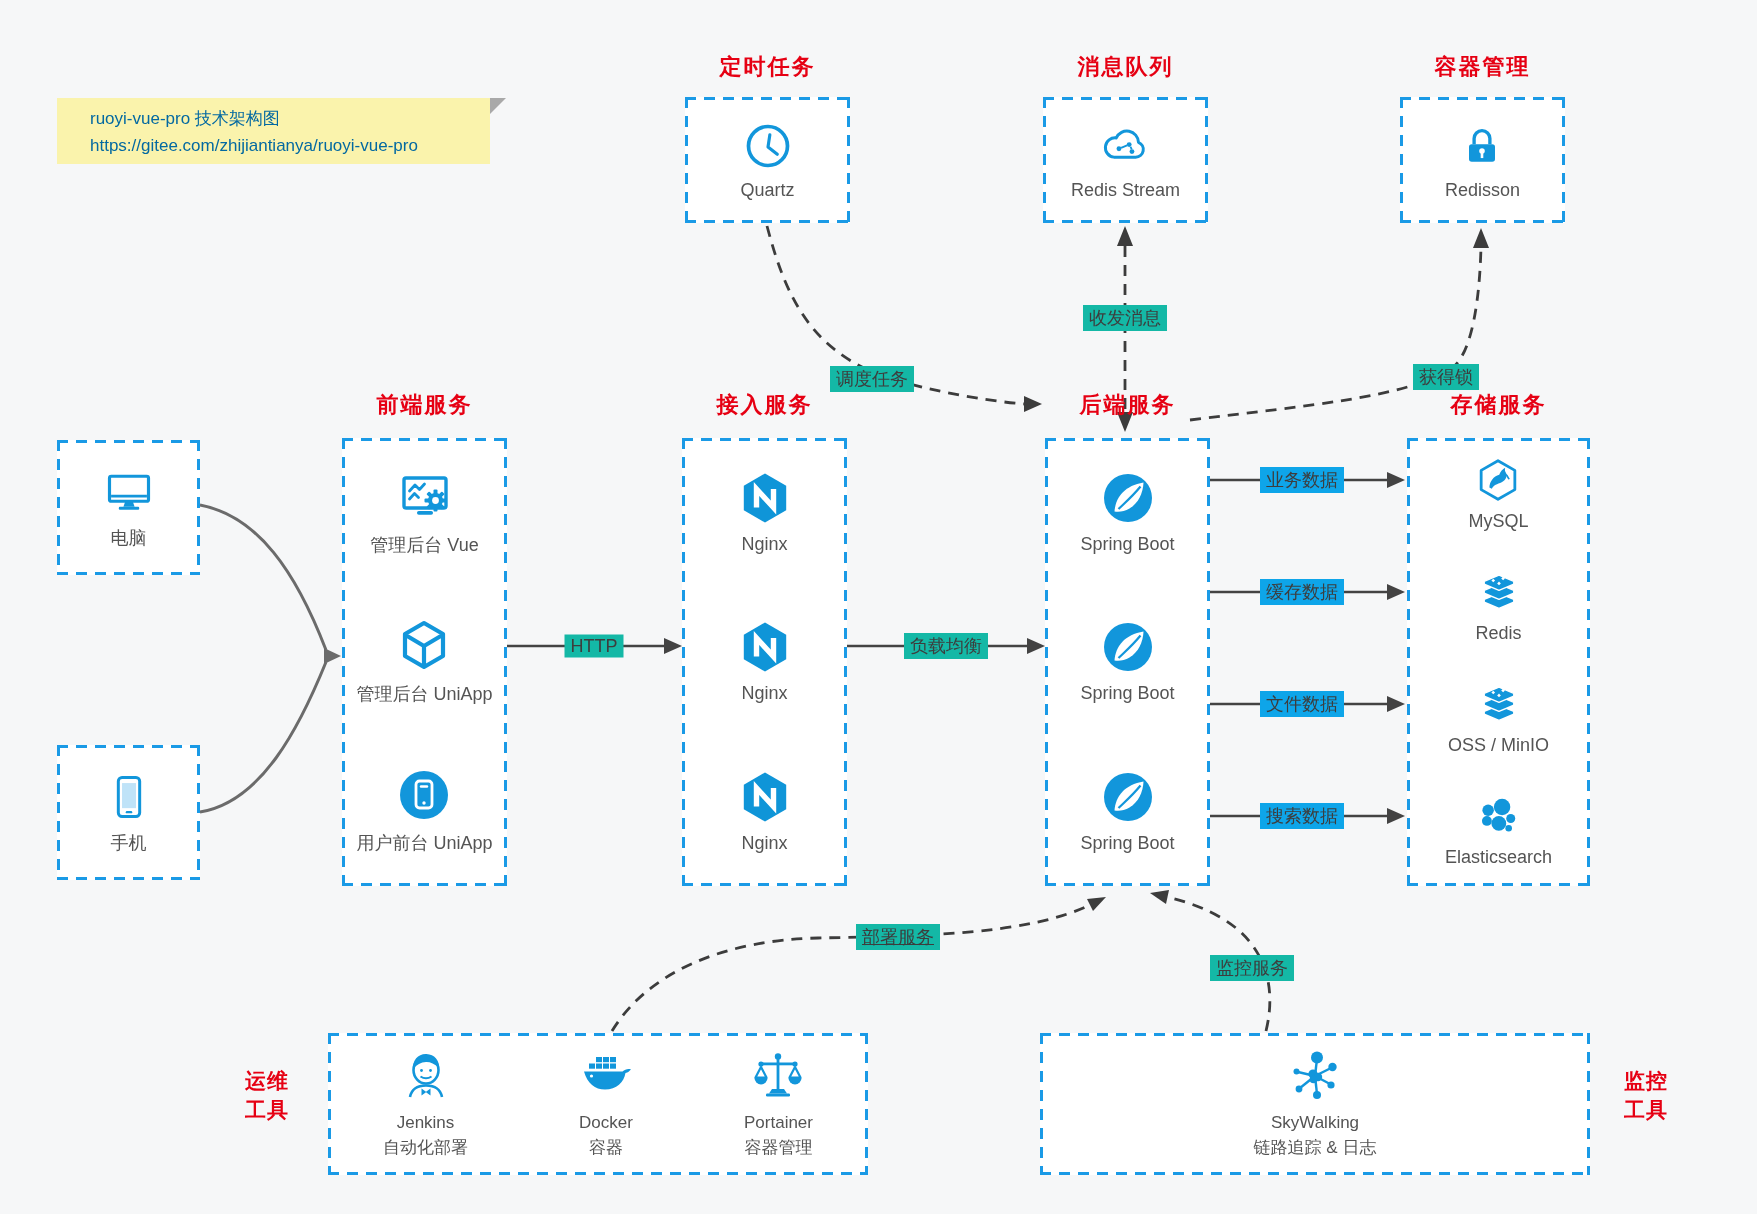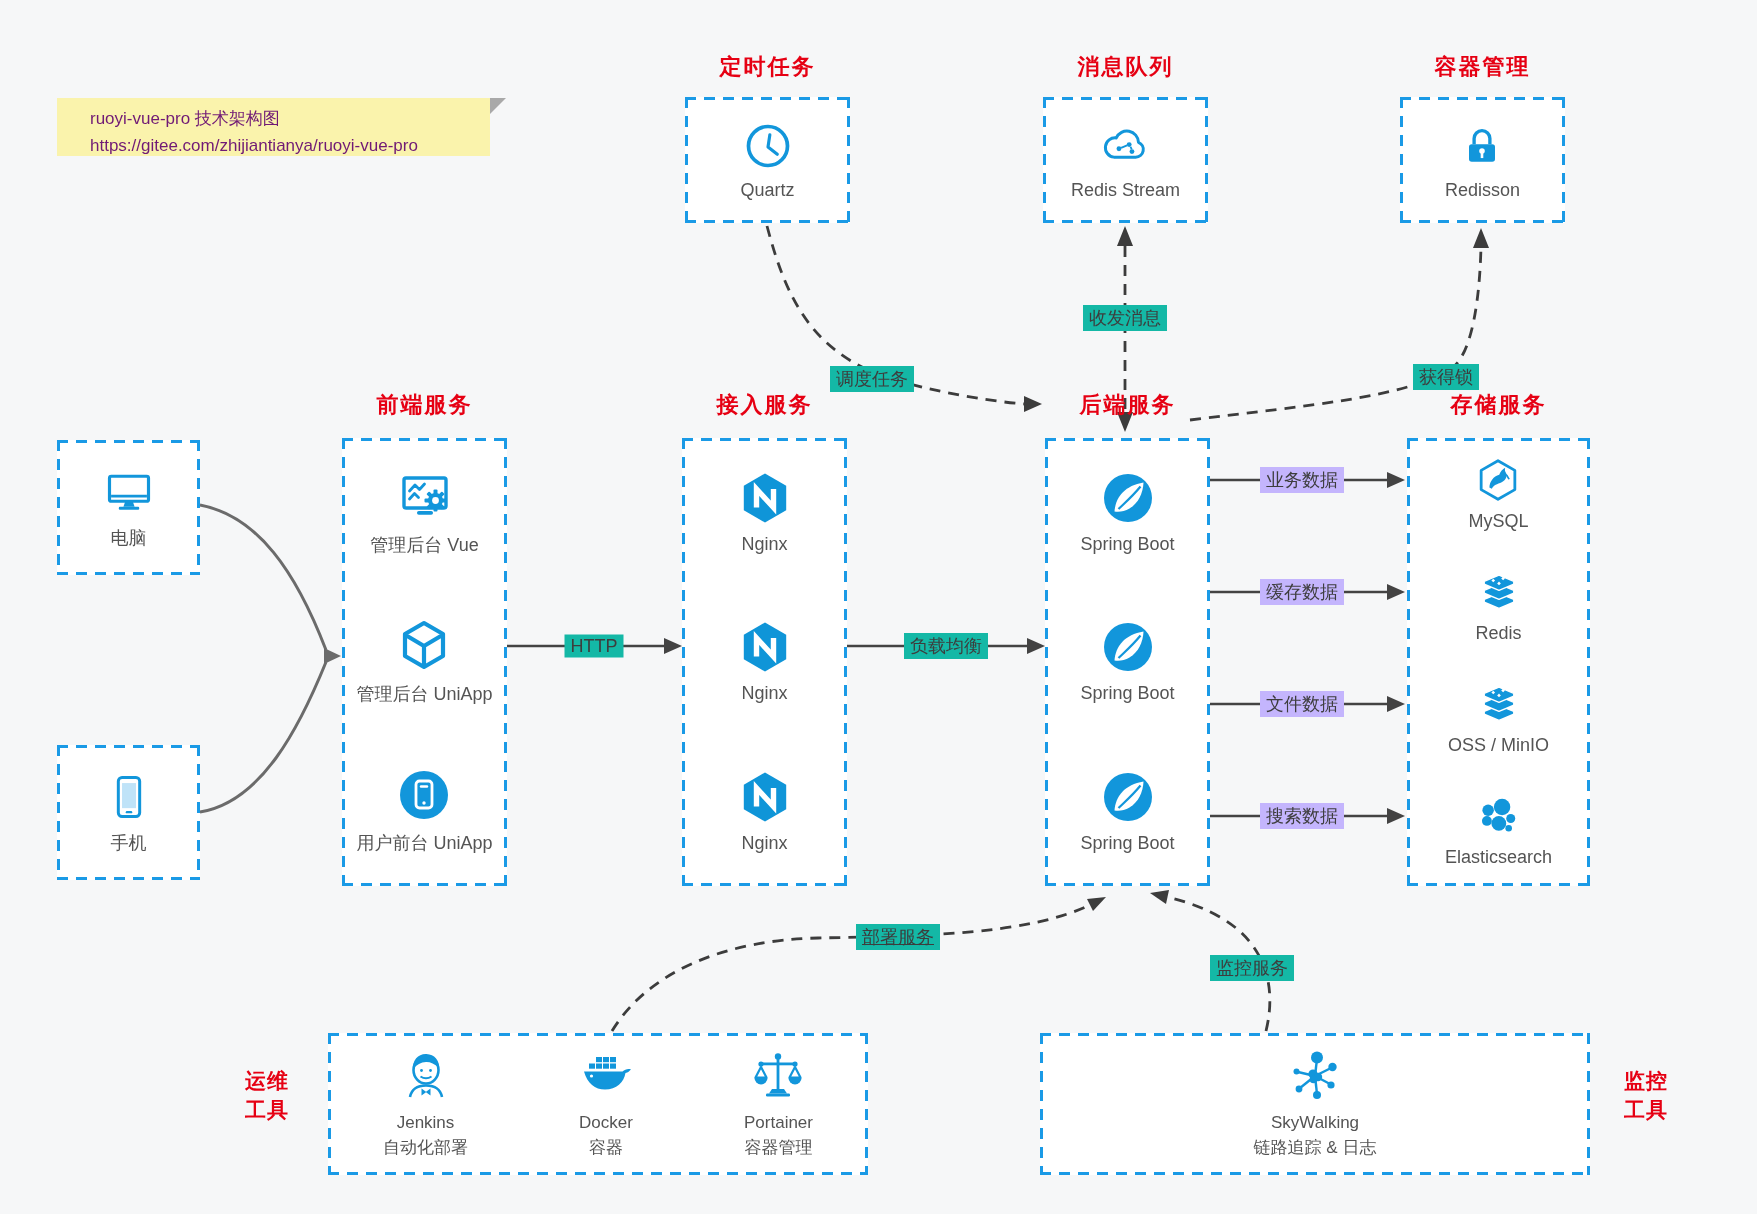--- a/index.html
+++ b/index.html
@@ -21,23 +21,23 @@
   .hstack{display:flex;flex-direction:row;justify-content:space-around;align-items:center;}
   .item{display:flex;flex-direction:column;align-items:center;}
   .lbl{font-size:18px;color:#545454;margin-top:8px;text-align:center;white-space:nowrap;}
   .lbl2{font-size:17px;color:#545454;line-height:25px;text-align:center;white-space:nowrap;margin-top:6px;}
   .red-title{position:absolute;z-index:3;text-align:center;font-size:22px;font-weight:700;
              color:#e60013;letter-spacing:2px;white-space:nowrap;}
   .red-side{position:absolute;z-index:3;text-align:center;font-size:21px;font-weight:700;
             color:#e60013;line-height:29px;letter-spacing:1px;}
   .edge-label{position:absolute;z-index:5;transform:translate(-50%,-50%);font-size:18px;color:#3d3d3d;
               background:#14b8a6;padding:1px 6px;white-space:nowrap;}
-  .edge-label.white{background:#c4b5fd;}
-  .note{position:absolute;left:57px;top:98px;width:433px;height:58px;background:#faf3ac;z-index:3;
-        color:#701a75;font-size:17px;line-height:27px;padding:7px 0 0 33px;box-sizing:border-box;}
+  .edge-label.white{background:#0ea5e9;}
+  .note{position:absolute;left:57px;top:98px;width:433px;height:66px;background:#faf3ac;z-index:3;
+        color:#0369a1;font-size:17px;line-height:27px;padding:7px 0 0 33px;box-sizing:border-box;}
   .note-fold{position:absolute;right:-16px;top:0;width:0;height:0;
              border-top:16px solid #a9a9a9;border-right:16px solid transparent;}
   .ic{display:block;}
   .ic52{width:52px;height:52px;}
   .ic56{width:56px;height:56px;}
   .ic46{width:46px;height:46px;}
 </style>
 </head>
 <body>
 

